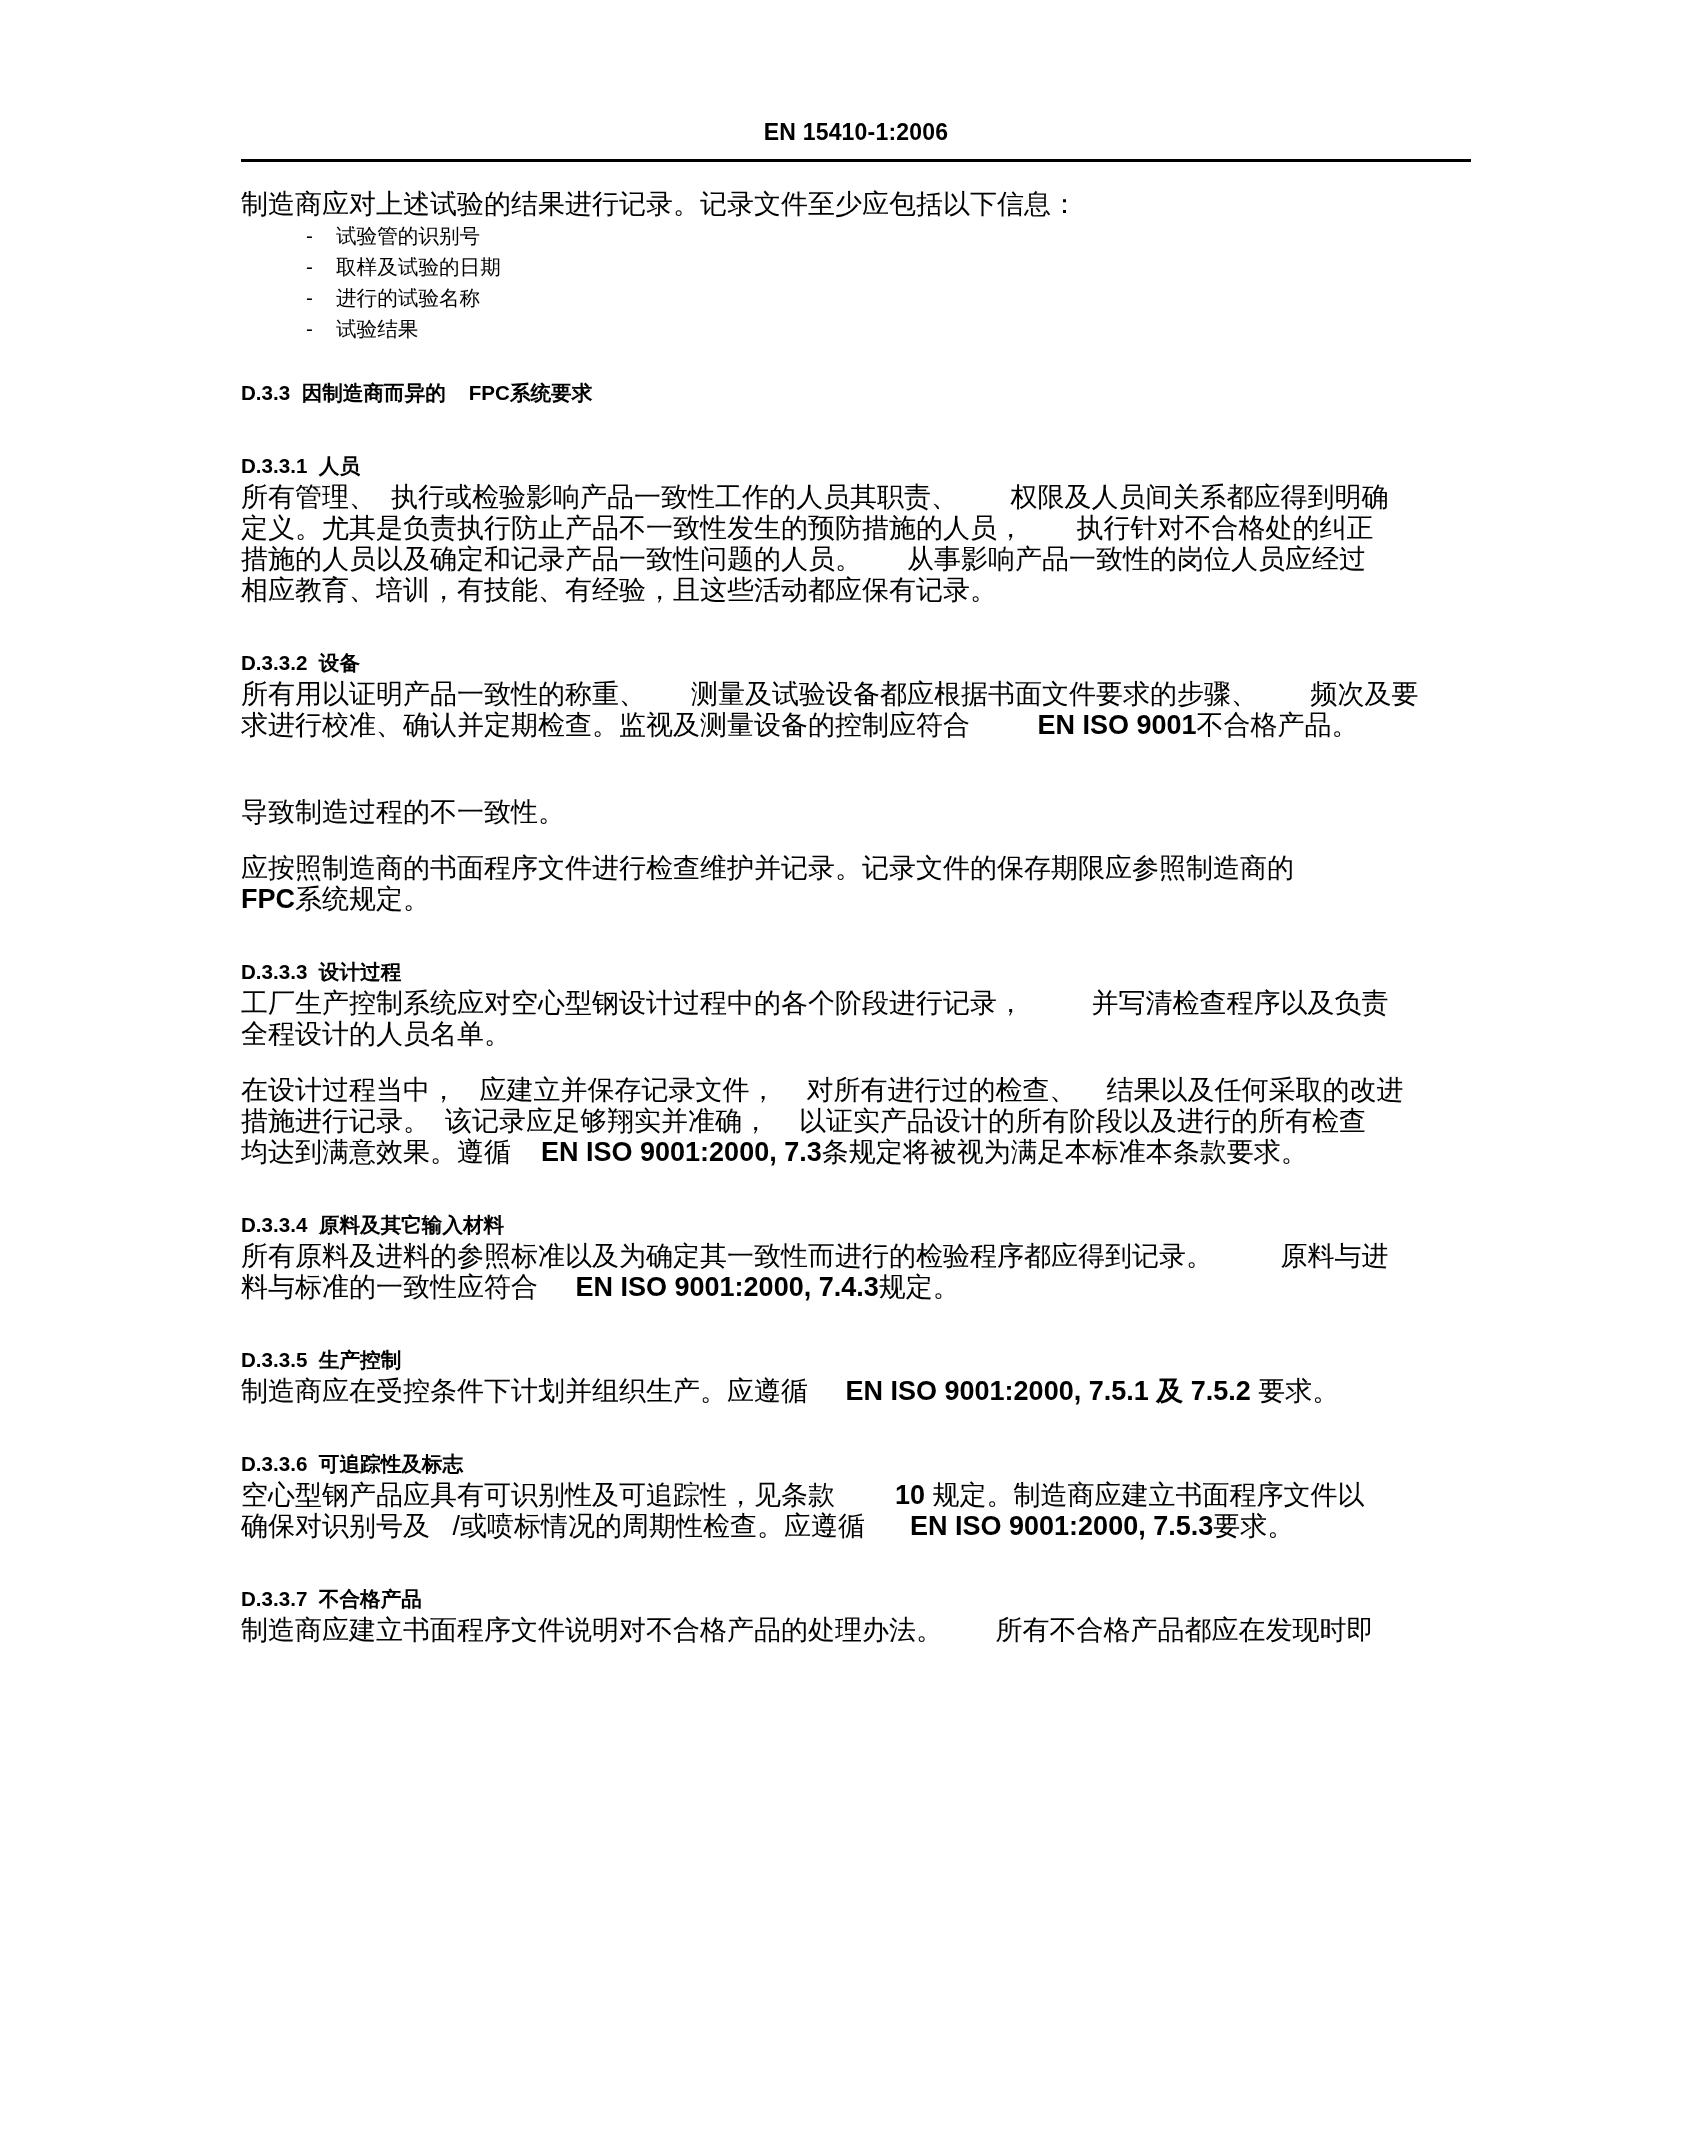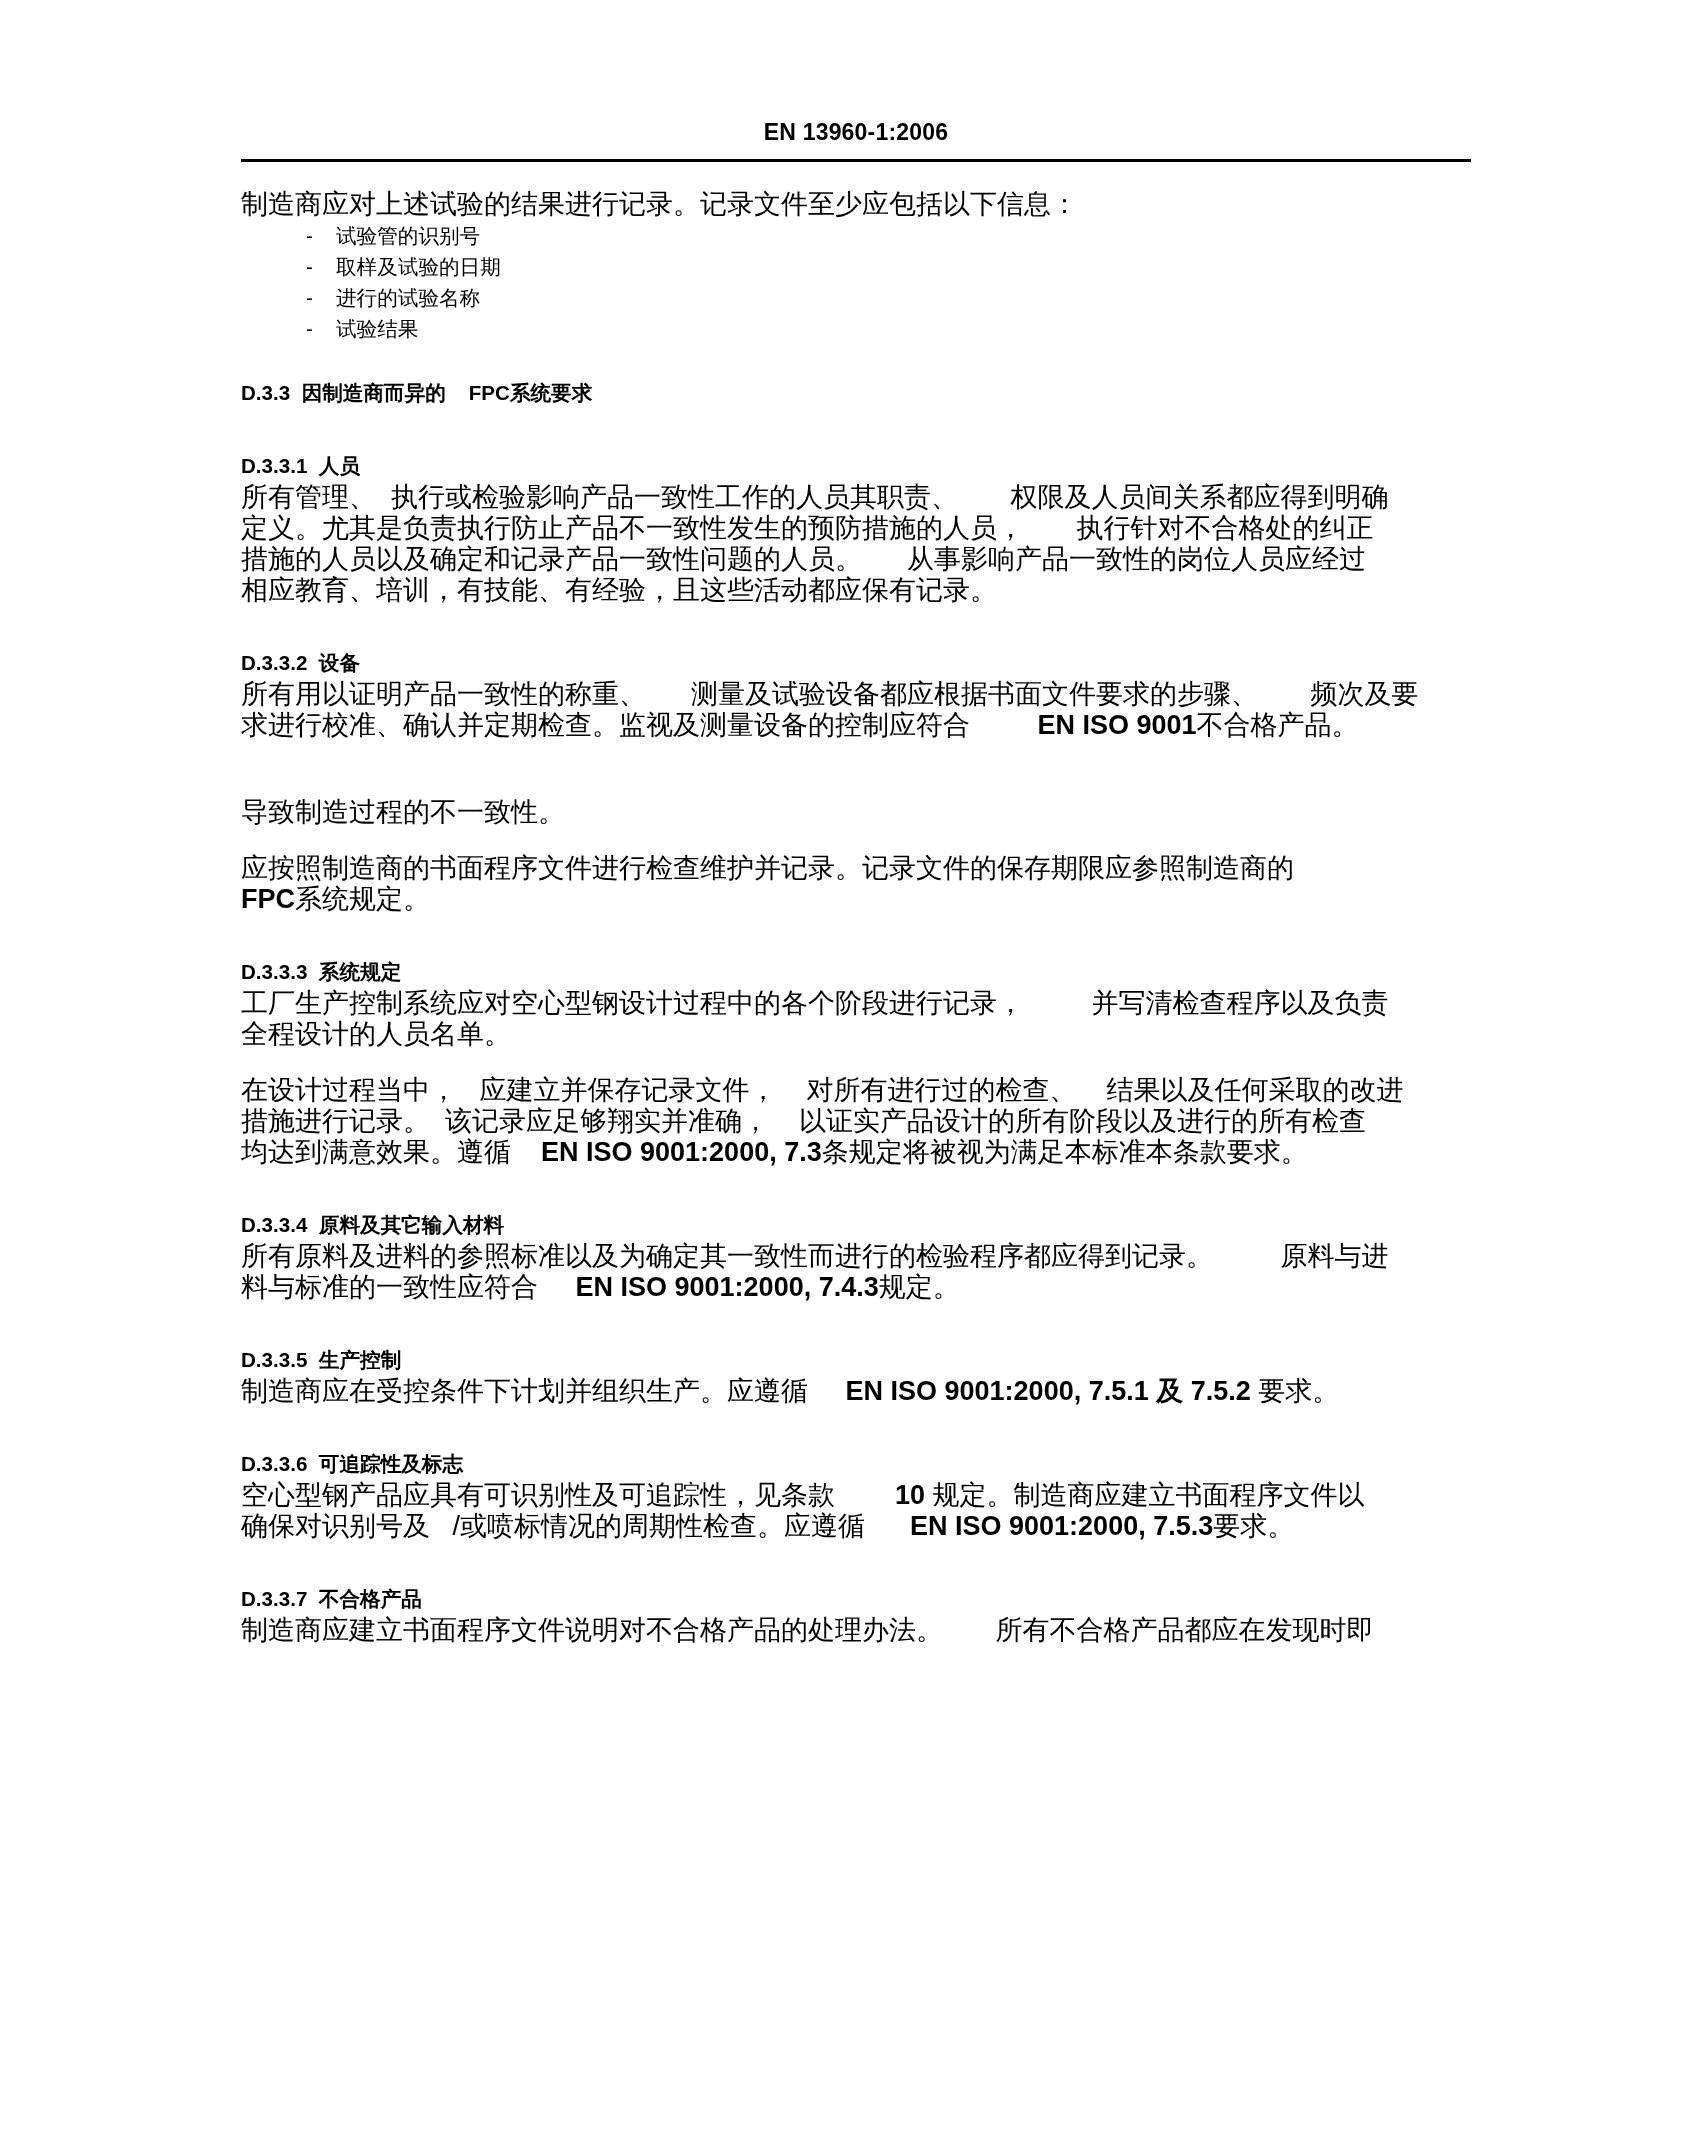--- a/index.html
+++ b/index.html
@@ -106,21 +106,21 @@
   }
 </style>
 </head>
 <body>
 
 <div class="page">
 
   <div class="content">
 
     <div class="header">
-      <div>EN 13960-1:2006</div>
+      <div>EN 15410-1:2006</div>
       <div class="header-rule"></div>
     </div>
 
     <div class="body">
 
       <p class="para">制造商应对上述试验的结果进行记录。记录文件至少应包括以下信息：</p>
 
       <ul class="dash-list" id="bullet-list">
           <li>
             <span class="dash-mark">-</span>
@@ -154,21 +154,21 @@
           <div class="heading"><span class="hnum">D.3.3.2</span><span class="htitle">  设备</span></div>
           <p class="para"><span>所有用以证明产品一致性的称重、      测量及试验设备都应根据书面文件要求的步骤、       频次及要</span><span>
 求进行校准、确认并定期检查。监视及测量设备的控制应符合         </span><span class="ref">EN ISO 9001</span><span>不合格产品。</span></p>
           <div class="gap-m"></div>
           <p class="para"><span>
 导致制造过程的不一致性。</span></p>
           <div class="gap-m"></div>
           <p class="para"><span>应按照制造商的书面程序文件进行检查维护并记录。记录文件的保存期限应参照制造商的</span><span>
 </span><span class="ref">FPC</span><span>系统规定。</span></p>
           <div class="gap-xl"></div>
-          <div class="heading"><span class="hnum">D.3.3.3</span><span class="htitle">  系统规定</span></div>
+          <div class="heading"><span class="hnum">D.3.3.3</span><span class="htitle">  设计过程</span></div>
           <p class="para"><span>工厂生产控制系统应对空心型钢设计过程中的各个阶段进行记录，         并写清检查程序以及负责</span><span>
 全程设计的人员名单。</span></p>
           <div class="gap-m"></div>
           <p class="para"><span>在设计过程当中，   应建立并保存记录文件，    对所有进行过的检查、    结果以及任何采取的改进</span><span>
 措施进行记录。  该记录应足够翔实并准确，    以证实产品设计的所有阶段以及进行的所有检查</span><span>
 均达到满意效果。遵循    </span><span class="ref">EN ISO 9001:2000, 7.3</span><span>条规定将被视为满足本标准本条款要求。</span></p>
           <div class="gap-xl"></div>
           <div class="heading"><span class="hnum">D.3.3.4</span><span class="htitle">  原料及其它输入材料</span></div>
           <p class="para"><span>所有原料及进料的参照标准以及为确定其一致性而进行的检验程序都应得到记录。         原料与进</span><span>
 料与标准的一致性应符合     </span><span class="ref">EN ISO 9001:2000, 7.4.3</span><span>规定。</span></p>

